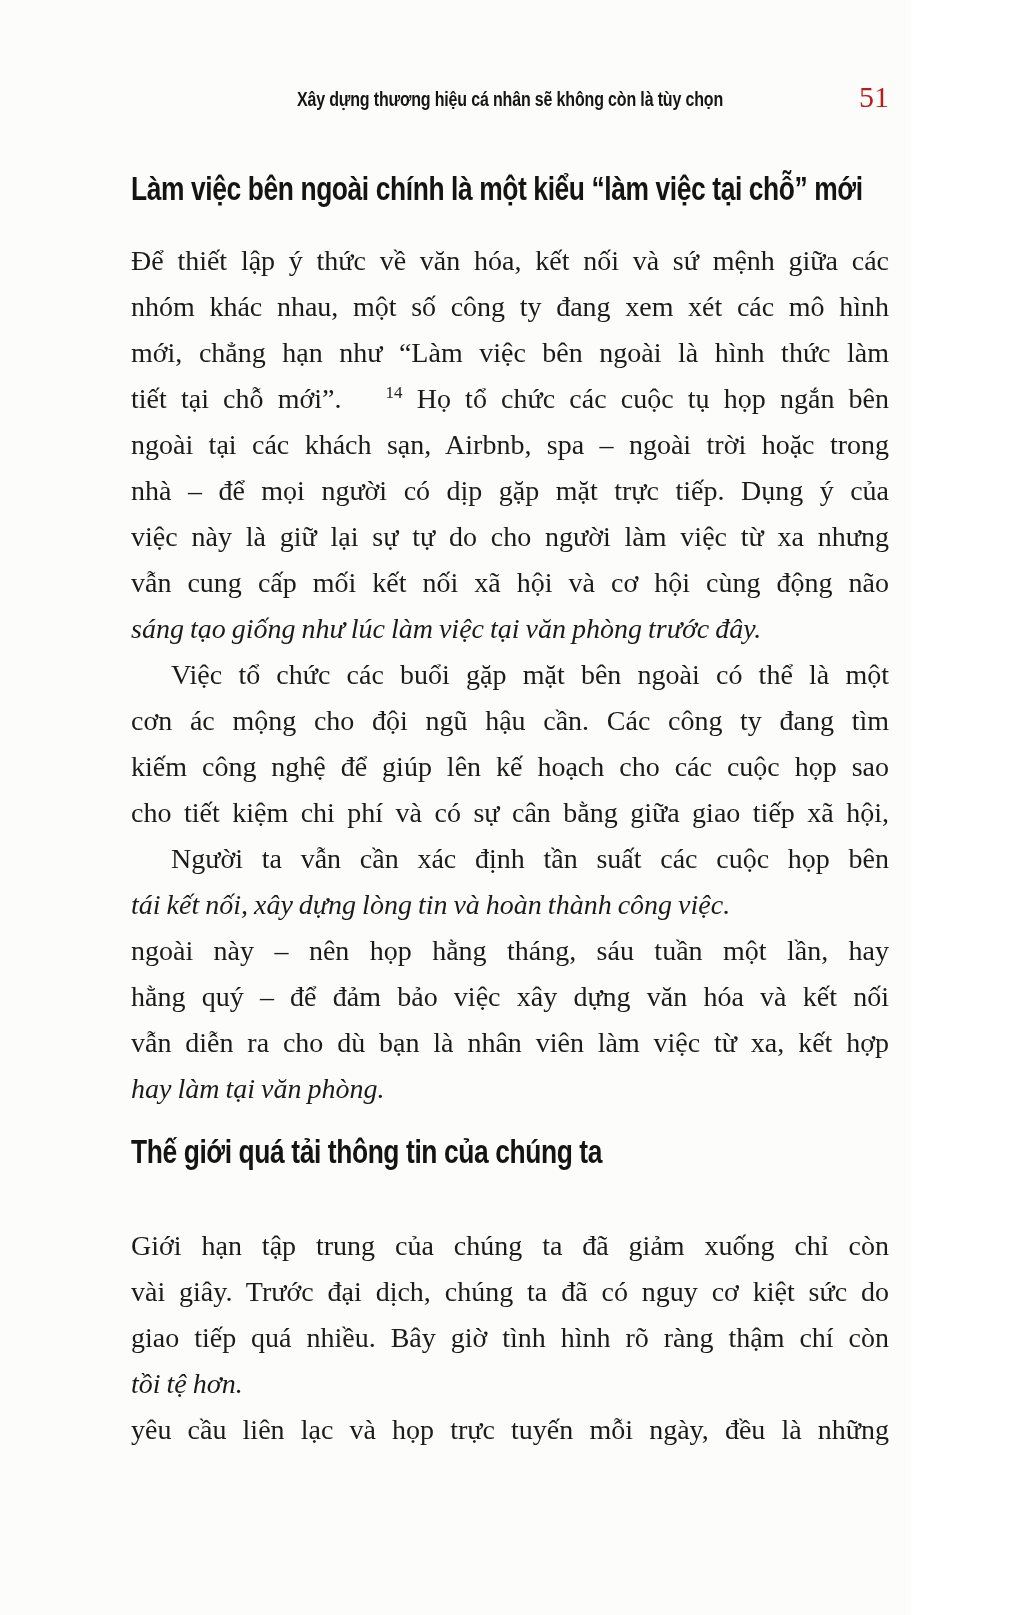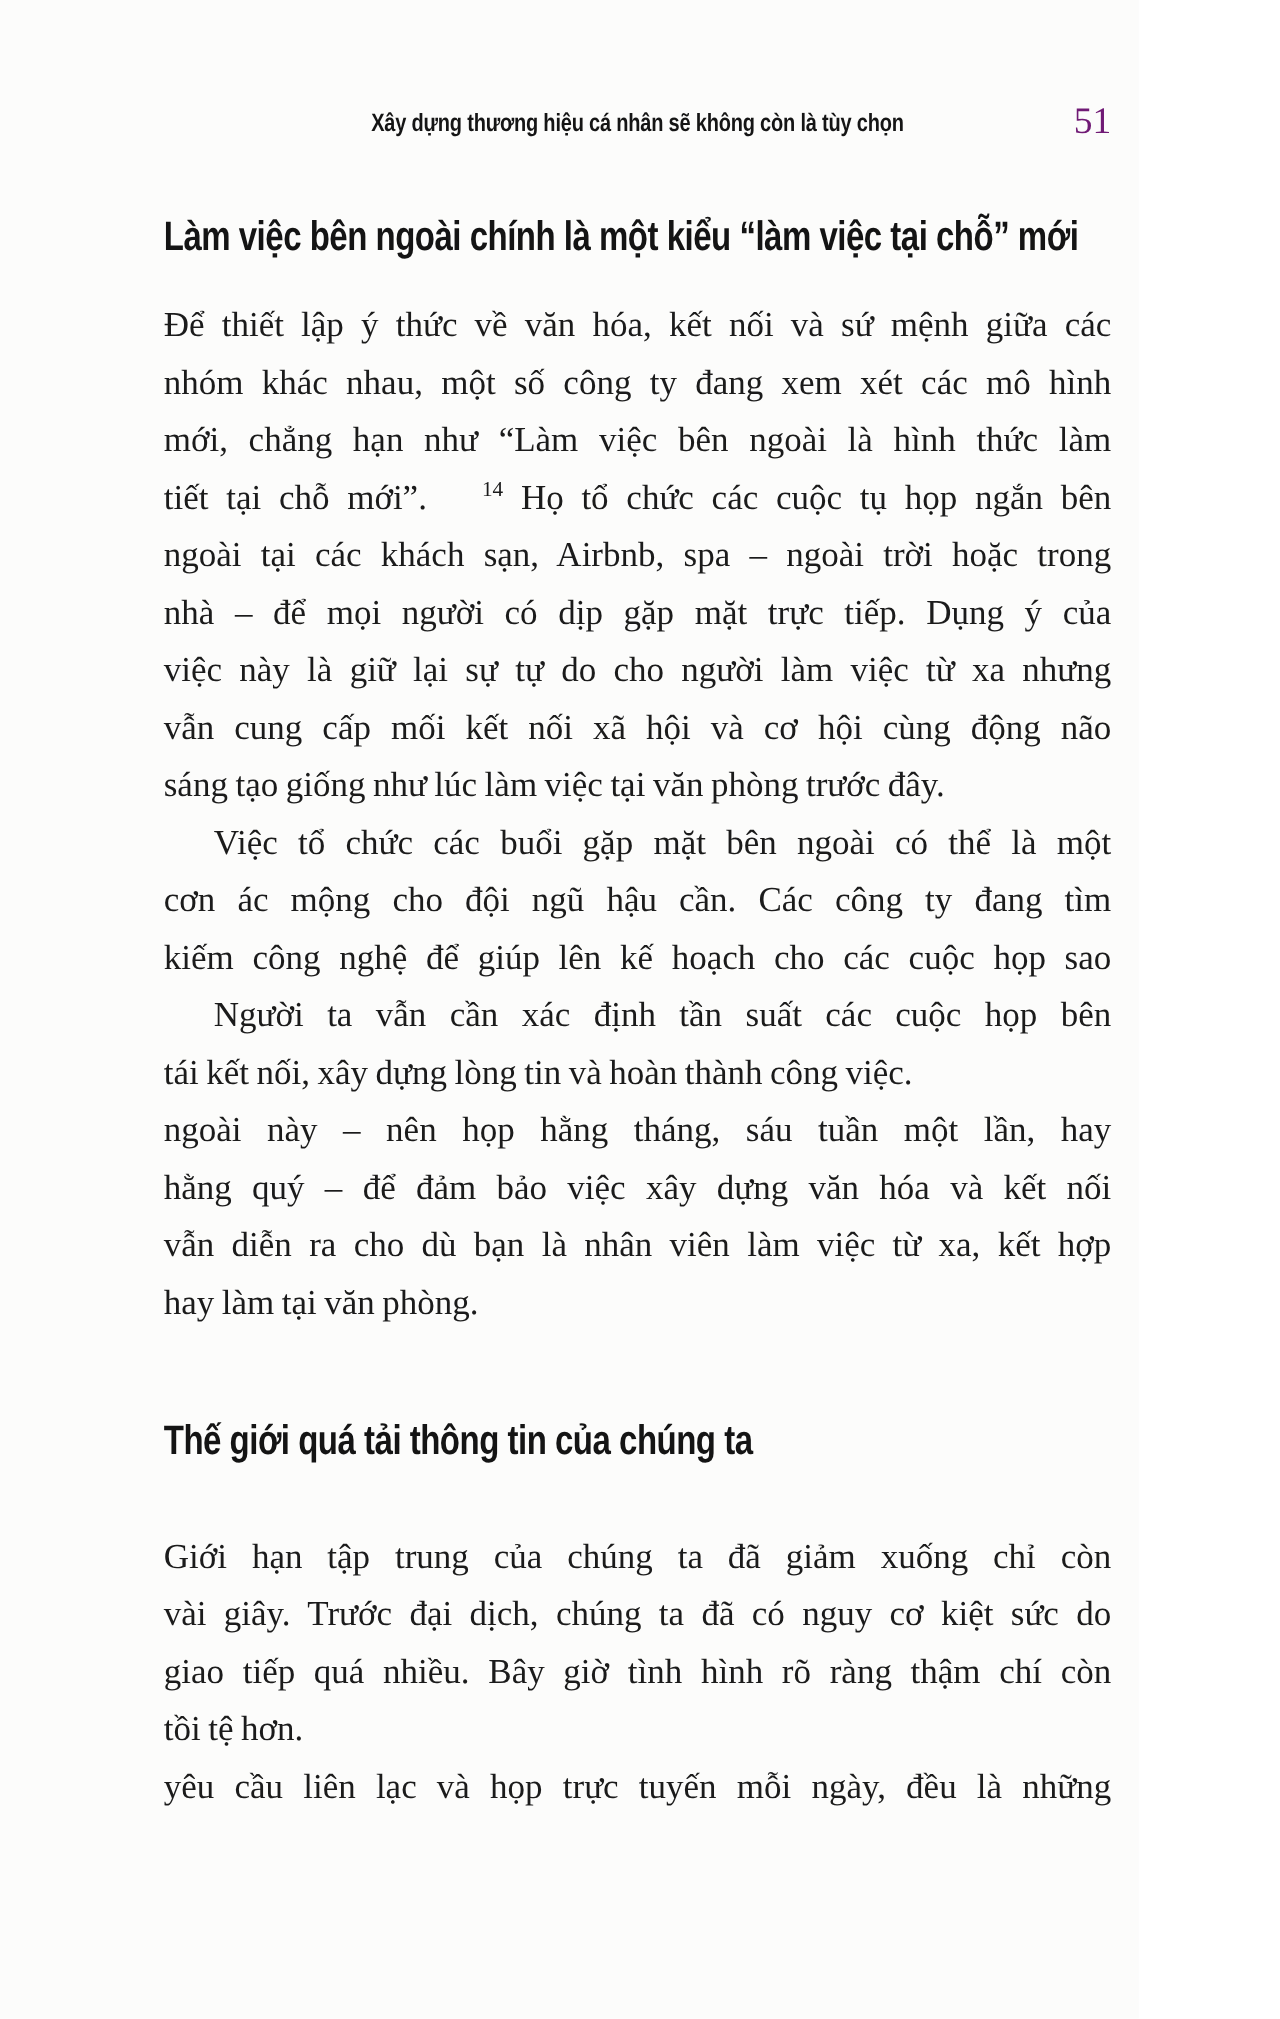--- a/index.html
+++ b/index.html
@@ -24,21 +24,21 @@
     font-weight: 700;
     font-size: 20px;
     letter-spacing: -0.2px;
     transform: scaleX(0.8);
     white-space: nowrap;
     color: #151515;
   }
   .page-num {
     position: absolute; right: 0; top: -6px;
     font-size: 30px; line-height: 34px;
-    color: #701a75;
+    color: #b91c1c;
   }
   
   .sect-heading {
     position: absolute; left: 131px;
     font-family: "Liberation Sans", "DejaVu Sans", sans-serif;
     font-weight: 700;
     font-size: 33px;
     letter-spacing: -0.5px;
     white-space: nowrap;
     transform: scaleX(0.8);
@@ -57,21 +57,21 @@
     font-size: 28px;
     line-height: 46px;
     height: 46px;
     text-align: justify;
     text-align-last: justify;
     word-spacing: -1px;
     white-space: normal;
     color: #1b1b1b;
   }
   .line.indent { text-indent: 40px; }
-  .line.last { text-align-last: left; }
+  .line.last { text-align-last: left; font-style: italic; }
   sup.fn {
     font-size: 17px;
     line-height: 0;
     vertical-align: super;
     margin-left: 44px;
   }
 </style>
 </head>
 <body>
 
@@ -91,20 +91,21 @@
     <div class="line"><span>tiết tại chỗ mới”.</span><sup class="fn">14</sup><span> Họ tổ chức các cuộc tụ họp ngắn bên</span></div>
     <div class="line">ngoài tại các khách sạn, Airbnb, spa – ngoài trời hoặc trong</div>
     <div class="line">nhà – để mọi người có dịp gặp mặt trực tiếp. Dụng ý của</div>
     <div class="line">việc này là giữ lại sự tự do cho người làm việc từ xa nhưng</div>
     <div class="line">vẫn cung cấp mối kết nối xã hội và cơ hội cùng động não</div>
     <div class="line last">sáng tạo giống như lúc làm việc tại văn phòng trước đây.</div>
 
     <div class="line indent">Việc tổ chức các buổi gặp mặt bên ngoài có thể là một</div>
     <div class="line">cơn ác mộng cho đội ngũ hậu cần. Các công ty đang tìm</div>
     <div class="line">kiếm công nghệ để giúp lên kế hoạch cho các cuộc họp sao</div>
+    <div class="line">cho tiết kiệm chi phí và có sự cân bằng giữa giao tiếp xã hội,</div>
     <div class="line indent">Người ta vẫn cần xác định tần suất các cuộc họp bên</div>
 
     <div class="line last">tái kết nối, xây dựng lòng tin và hoàn thành công việc.</div>
     <div class="line">ngoài này – nên họp hằng tháng, sáu tuần một lần, hay</div>
     <div class="line">hằng quý – để đảm bảo việc xây dựng văn hóa và kết nối</div>
     <div class="line">vẫn diễn ra cho dù bạn là nhân viên làm việc từ xa, kết hợp</div>
     <div class="line last">hay làm tại văn phòng.</div>
   </div>
 
   <div class="sect-heading h2">Thế giới quá tải thông tin của chúng ta</div>

